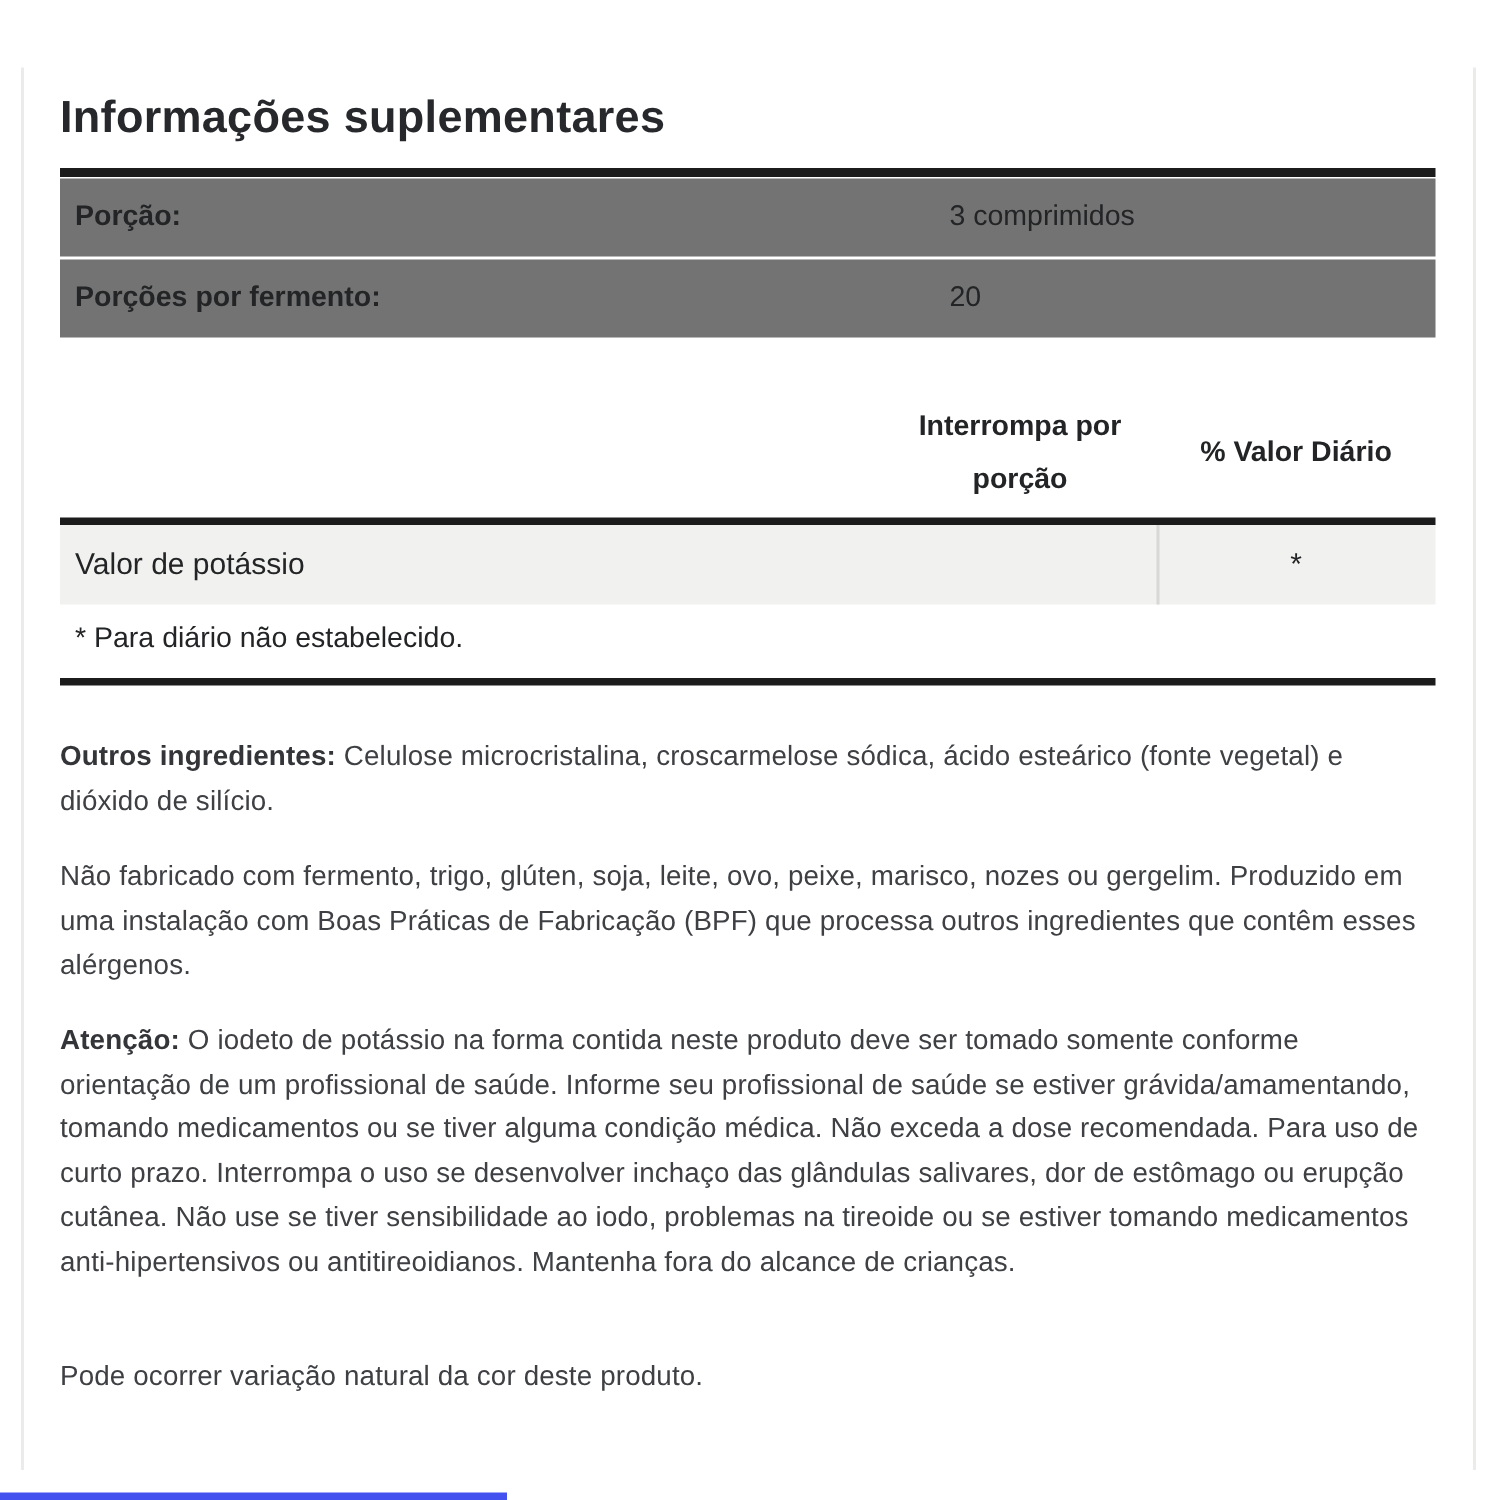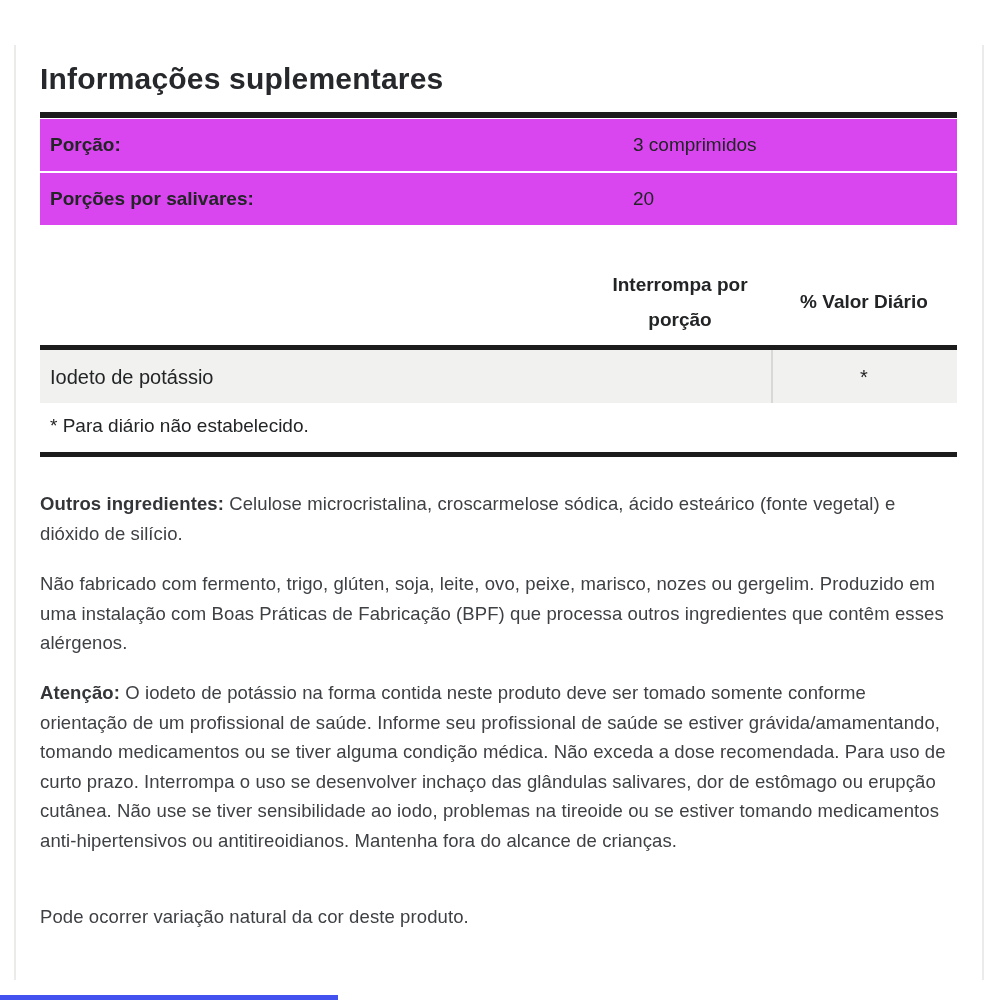--- a/index.html
+++ b/index.html
@@ -43,21 +43,21 @@
   }
   .bar1 { top: 112px; height: 6px; }
   .bar2 { top: 345px; height: 5px; }
   .bar3 { top: 452px; height: 5px; }
 
   .srow {
     position: absolute;
     left: 40px;
     width: 917px;
     height: 52px;
-    background: #d946ef;
+    background: #737373;
   }
   .srow .lbl {
     position: absolute;
     left: 10px;
     top: 50%;
     transform: translateY(-50%);
     font-size: 19px;
     font-weight: 700;
     color: #222426;
   }
@@ -173,31 +173,31 @@
   <h1 class="title">Informações suplementares</h1>
 
   <div class="bar bar1"></div>
 
   <div class="srow srow1">
     <span class="lbl">Porção:</span>
     <span class="val">3 comprimidos</span>
   </div>
 
   <div class="srow srow2">
-    <span class="lbl">Porções por salivares:</span>
+    <span class="lbl">Porções por fermento:</span>
     <span class="val">20</span>
   </div>
 
   <div class="col-head head-amount">Interrompa por porção</div>
   <div class="col-head head-dv">% Valor Diário</div>
 
   <div class="bar bar2"></div>
 
   <div class="nrow">
-    <span class="name">Iodeto de potássio</span>
+    <span class="name">Valor de potássio</span>
     <span class="vdivider"></span>
     <span class="dv">*</span>
   </div>
 
   <div class="footnote">* Para diário não estabelecido.</div>
 
   <div class="bar bar3"></div>
 
   <p class="para p2">
     <span>Não fabricado com fermento, trigo, glúten, soja, leite, ovo, peixe, marisco, nozes ou gergelim. Produzido em uma instalação com Boas Práticas de Fabricação (BPF) que processa outros ingredientes que contêm esses alérgenos.</span>

